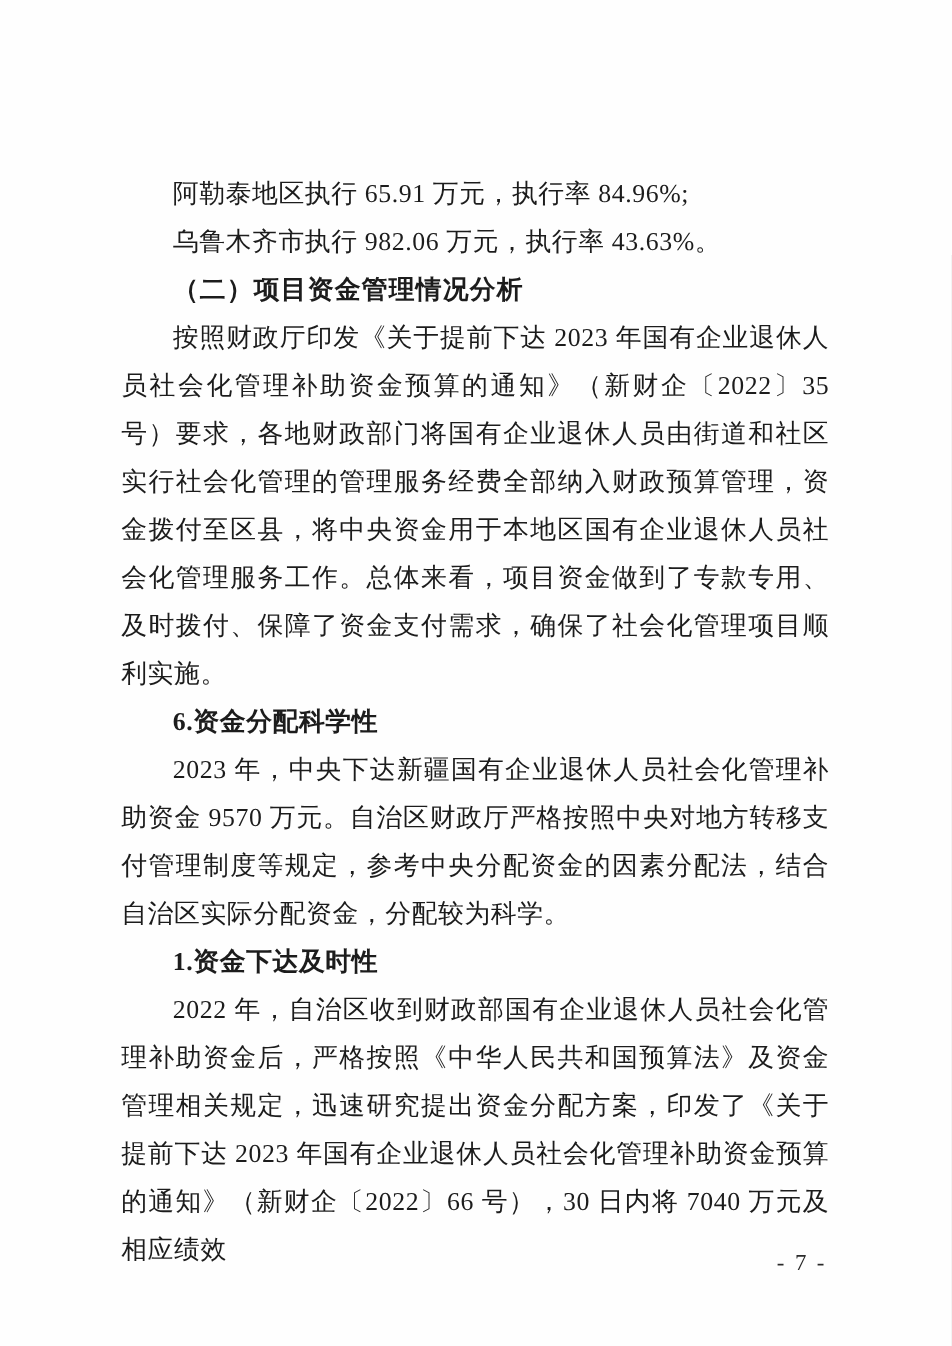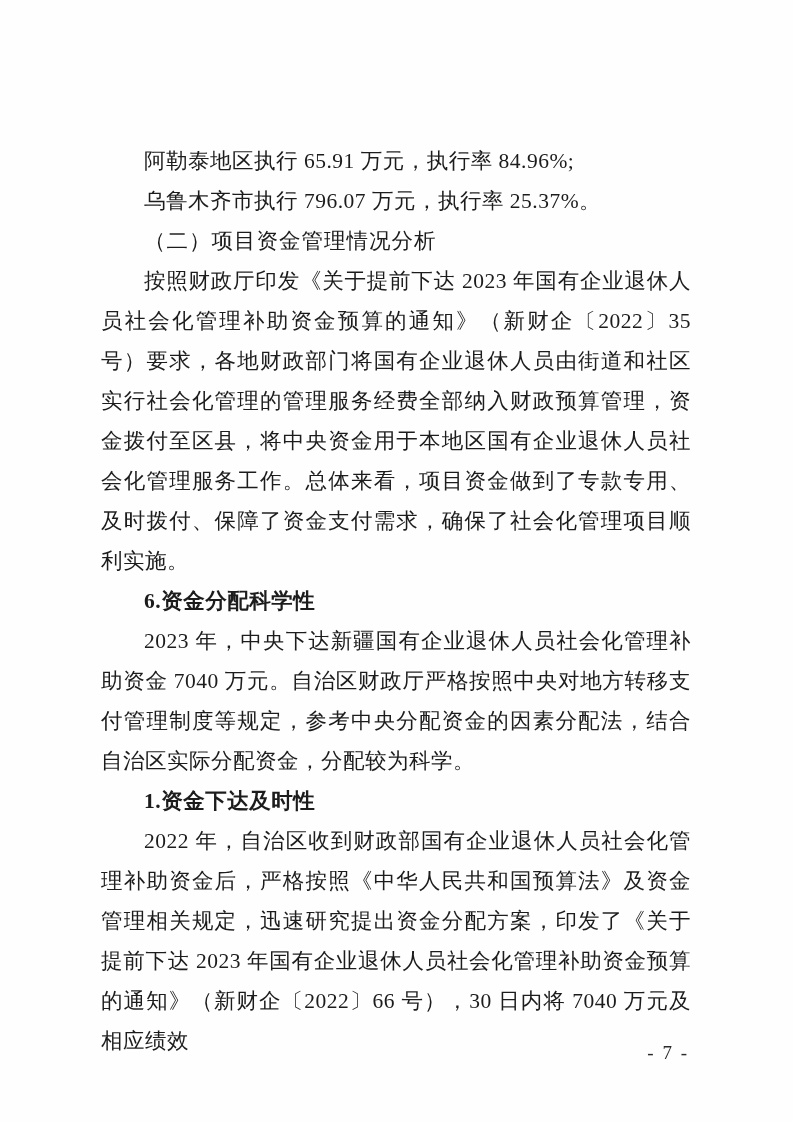--- a/index.html
+++ b/index.html
@@ -29,21 +29,21 @@
     font-size: 21.5px;
     line-height: 40px;
     text-align: justify;
     text-justify: inter-character;
     letter-spacing: 0.5px;
   }
   p.indent {
     text-indent: 2em;
   }
   p.heading {
-    font-weight: normal;
+    font-weight: bold;
     text-indent: 2em;
     letter-spacing: 1px;
   }
   p.sub-heading {
     font-weight: bold;
     text-indent: 2em;
   }
   .page-number {
     position: absolute;
     right: 104px;
@@ -52,22 +52,22 @@
     letter-spacing: 2px;
     color: #2a2a2a;
   }
 </style>
 </head>
 <body>
 
 <div class="page">
   <div class="content">
     <p class="indent">阿勒泰地区执行 65.91 万元，执行率 84.96%;</p>
-    <p class="indent">乌鲁木齐市执行 796.07 万元，执行率 25.37%。</p>
+    <p class="indent">乌鲁木齐市执行 982.06 万元，执行率 43.63%。</p>
     <p class="heading">（二）项目资金管理情况分析</p>
     <p class="indent">按照财政厅印发《关于提前下达 2023 年国有企业退休人员社会化管理补助资金预算的通知》（新财企〔2022〕35 号）要求，各地财政部门将国有企业退休人员由街道和社区实行社会化管理的管理服务经费全部纳入财政预算管理，资金拨付至区县，将中央资金用于本地区国有企业退休人员社会化管理服务工作。总体来看，项目资金做到了专款专用、及时拨付、保障了资金支付需求，确保了社会化管理项目顺利实施。</p>
     <p class="sub-heading">6.资金分配科学性</p>
-    <p class="indent">2023 年，中央下达新疆国有企业退休人员社会化管理补助资金 7040 万元。自治区财政厅严格按照中央对地方转移支付管理制度等规定，参考中央分配资金的因素分配法，结合自治区实际分配资金，分配较为科学。</p>
+    <p class="indent">2023 年，中央下达新疆国有企业退休人员社会化管理补助资金 9570 万元。自治区财政厅严格按照中央对地方转移支付管理制度等规定，参考中央分配资金的因素分配法，结合自治区实际分配资金，分配较为科学。</p>
     <p class="sub-heading">1.资金下达及时性</p>
     <p class="indent">2022 年，自治区收到财政部国有企业退休人员社会化管理补助资金后，严格按照《中华人民共和国预算法》及资金管理相关规定，迅速研究提出资金分配方案，印发了《关于提前下达 2023 年国有企业退休人员社会化管理补助资金预算的通知》（新财企〔2022〕66 号），30 日内将 7040 万元及相应绩效</p>
   </div>
   <div class="page-number">- 7 -</div>
 </div>
 
 </body></html>

